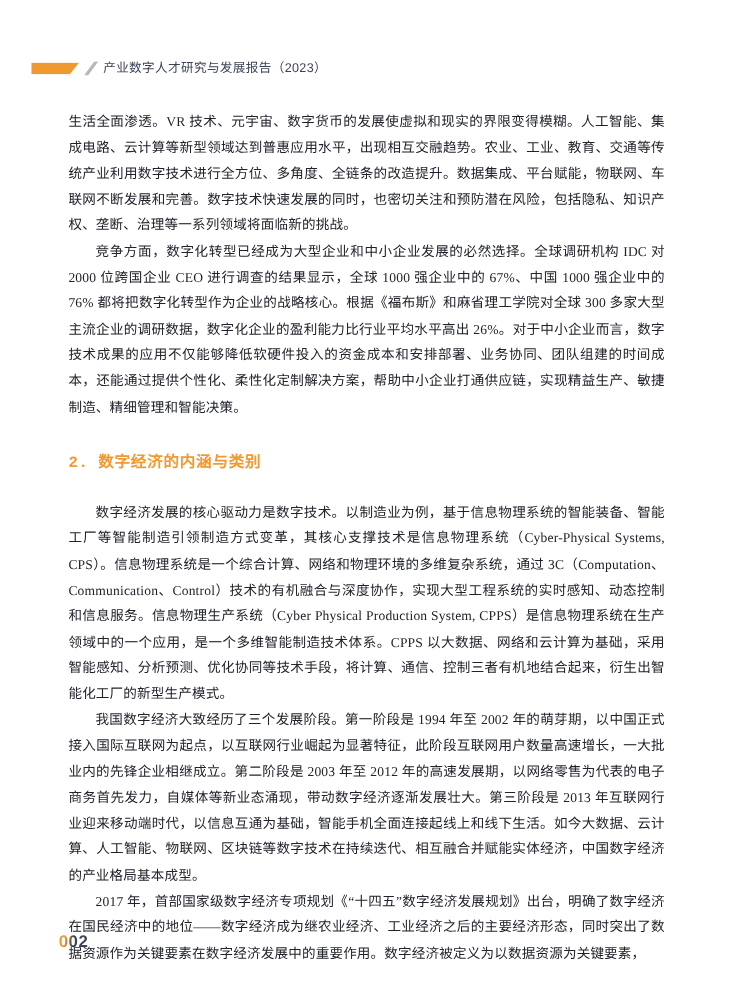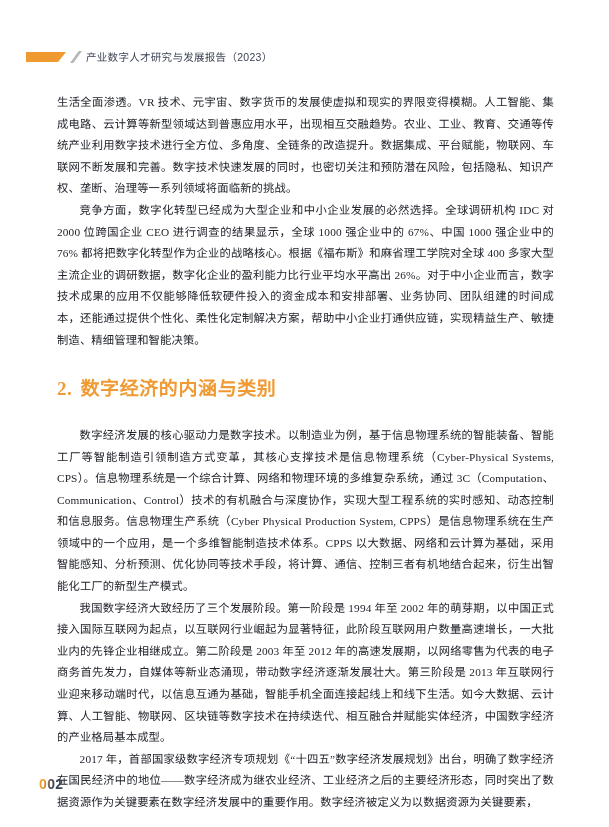--- a/index.html
+++ b/index.html
@@ -89,39 +89,39 @@
     font-family: Liberation Serif, serif;
   }
   p.indent {
     text-indent: 2em;
   }
 
   
   .section-heading {
     margin: 0;
     padding: 0;
-    font-family: Liberation Serif, serif;
-    font-size: 19px;
+    font-family: Liberation Mono, monospace;
+    font-size: 13px;
     font-weight: bold;
     color: #f09a33;
     letter-spacing: 0.6px;
     line-height: 1.2;
   }
   .heading-block {
     margin-top: 27px;
     margin-bottom: 24px;
   }
   .heading-num {
     margin-right: 8px;
   }
 
   
   .folio {
     position: absolute;
-    left: 39px;
+    left: 49px;
     top: 777px;
     font-family: "Liberation Sans", "DejaVu Sans", sans-serif;
     font-size: 14px;
     font-weight: bold;
     letter-spacing: 0.4px;
     line-height: 1;
     background: linear-gradient(100deg, #ef9a31 0%, #ef9a31 22%, #3c4356 48%, #3c4356 100%);
     -webkit-background-clip: text;
     background-clip: text;
     color: transparent;
@@ -139,21 +139,21 @@
       <span class="header-bar"></span>
       <span class="header-slash"></span>
     </div>
     <div class="header-title">产业数字人才研究与发展报告（2023）</div>
   </div>
 
   <div class="content">
 
     <p class="body-text">生活全面渗透。VR 技术、元宇宙、数字货币的发展使虚拟和现实的界限变得模糊。人工智能、集成电路、云计算等新型领域达到普惠应用水平，出现相互交融趋势。农业、工业、教育、交通等传统产业利用数字技术进行全方位、多角度、全链条的改造提升。数据集成、平台赋能，物联网、车联网不断发展和完善。数字技术快速发展的同时，也密切关注和预防潜在风险，包括隐私、知识产权、垄断、治理等一系列领域将面临新的挑战。</p>
 
-    <p class="body-text indent">竞争方面，数字化转型已经成为大型企业和中小企业发展的必然选择。全球调研机构 IDC 对 2000 位跨国企业 CEO 进行调查的结果显示，全球 1000 强企业中的 67%、中国 1000 强企业中的 76% 都将把数字化转型作为企业的战略核心。根据《福布斯》和麻省理工学院对全球 400 多家大型主流企业的调研数据，数字化企业的盈利能力比行业平均水平高出 26%。对于中小企业而言，数字技术成果的应用不仅能够降低软硬件投入的资金成本和安排部署、业务协同、团队组建的时间成本，还能通过提供个性化、柔性化定制解决方案，帮助中小企业打通供应链，实现精益生产、敏捷制造、精细管理和智能决策。</p>
+    <p class="body-text indent">竞争方面，数字化转型已经成为大型企业和中小企业发展的必然选择。全球调研机构 IDC 对 2000 位跨国企业 CEO 进行调查的结果显示，全球 1000 强企业中的 67%、中国 1000 强企业中的 76% 都将把数字化转型作为企业的战略核心。根据《福布斯》和麻省理工学院对全球 300 多家大型主流企业的调研数据，数字化企业的盈利能力比行业平均水平高出 26%。对于中小企业而言，数字技术成果的应用不仅能够降低软硬件投入的资金成本和安排部署、业务协同、团队组建的时间成本，还能通过提供个性化、柔性化定制解决方案，帮助中小企业打通供应链，实现精益生产、敏捷制造、精细管理和智能决策。</p>
 
     <div class="heading-block">
       <h2 class="section-heading">
         <span class="heading-num">2.</span><span>数字经济的内涵与类别</span>
       </h2>
     </div>
 
     <p class="body-text indent">数字经济发展的核心驱动力是数字技术。以制造业为例，基于信息物理系统的智能装备、智能工厂等智能制造引领制造方式变革，其核心支撑技术是信息物理系统（Cyber-Physical Systems, CPS）。信息物理系统是一个综合计算、网络和物理环境的多维复杂系统，通过 3C（Computation、Communication、Control）技术的有机融合与深度协作，实现大型工程系统的实时感知、动态控制和信息服务。信息物理生产系统（Cyber Physical Production System, CPPS）是信息物理系统在生产领域中的一个应用，是一个多维智能制造技术体系。CPPS 以大数据、网络和云计算为基础，采用智能感知、分析预测、优化协同等技术手段，将计算、通信、控制三者有机地结合起来，衍生出智能化工厂的新型生产模式。</p>
 
     <p class="body-text indent">我国数字经济大致经历了三个发展阶段。第一阶段是 1994 年至 2002 年的萌芽期，以中国正式接入国际互联网为起点，以互联网行业崛起为显著特征，此阶段互联网用户数量高速增长，一大批业内的先锋企业相继成立。第二阶段是 2003 年至 2012 年的高速发展期，以网络零售为代表的电子商务首先发力，自媒体等新业态涌现，带动数字经济逐渐发展壮大。第三阶段是 2013 年互联网行业迎来移动端时代，以信息互通为基础，智能手机全面连接起线上和线下生活。如今大数据、云计算、人工智能、物联网、区块链等数字技术在持续迭代、相互融合并赋能实体经济，中国数字经济的产业格局基本成型。</p>

